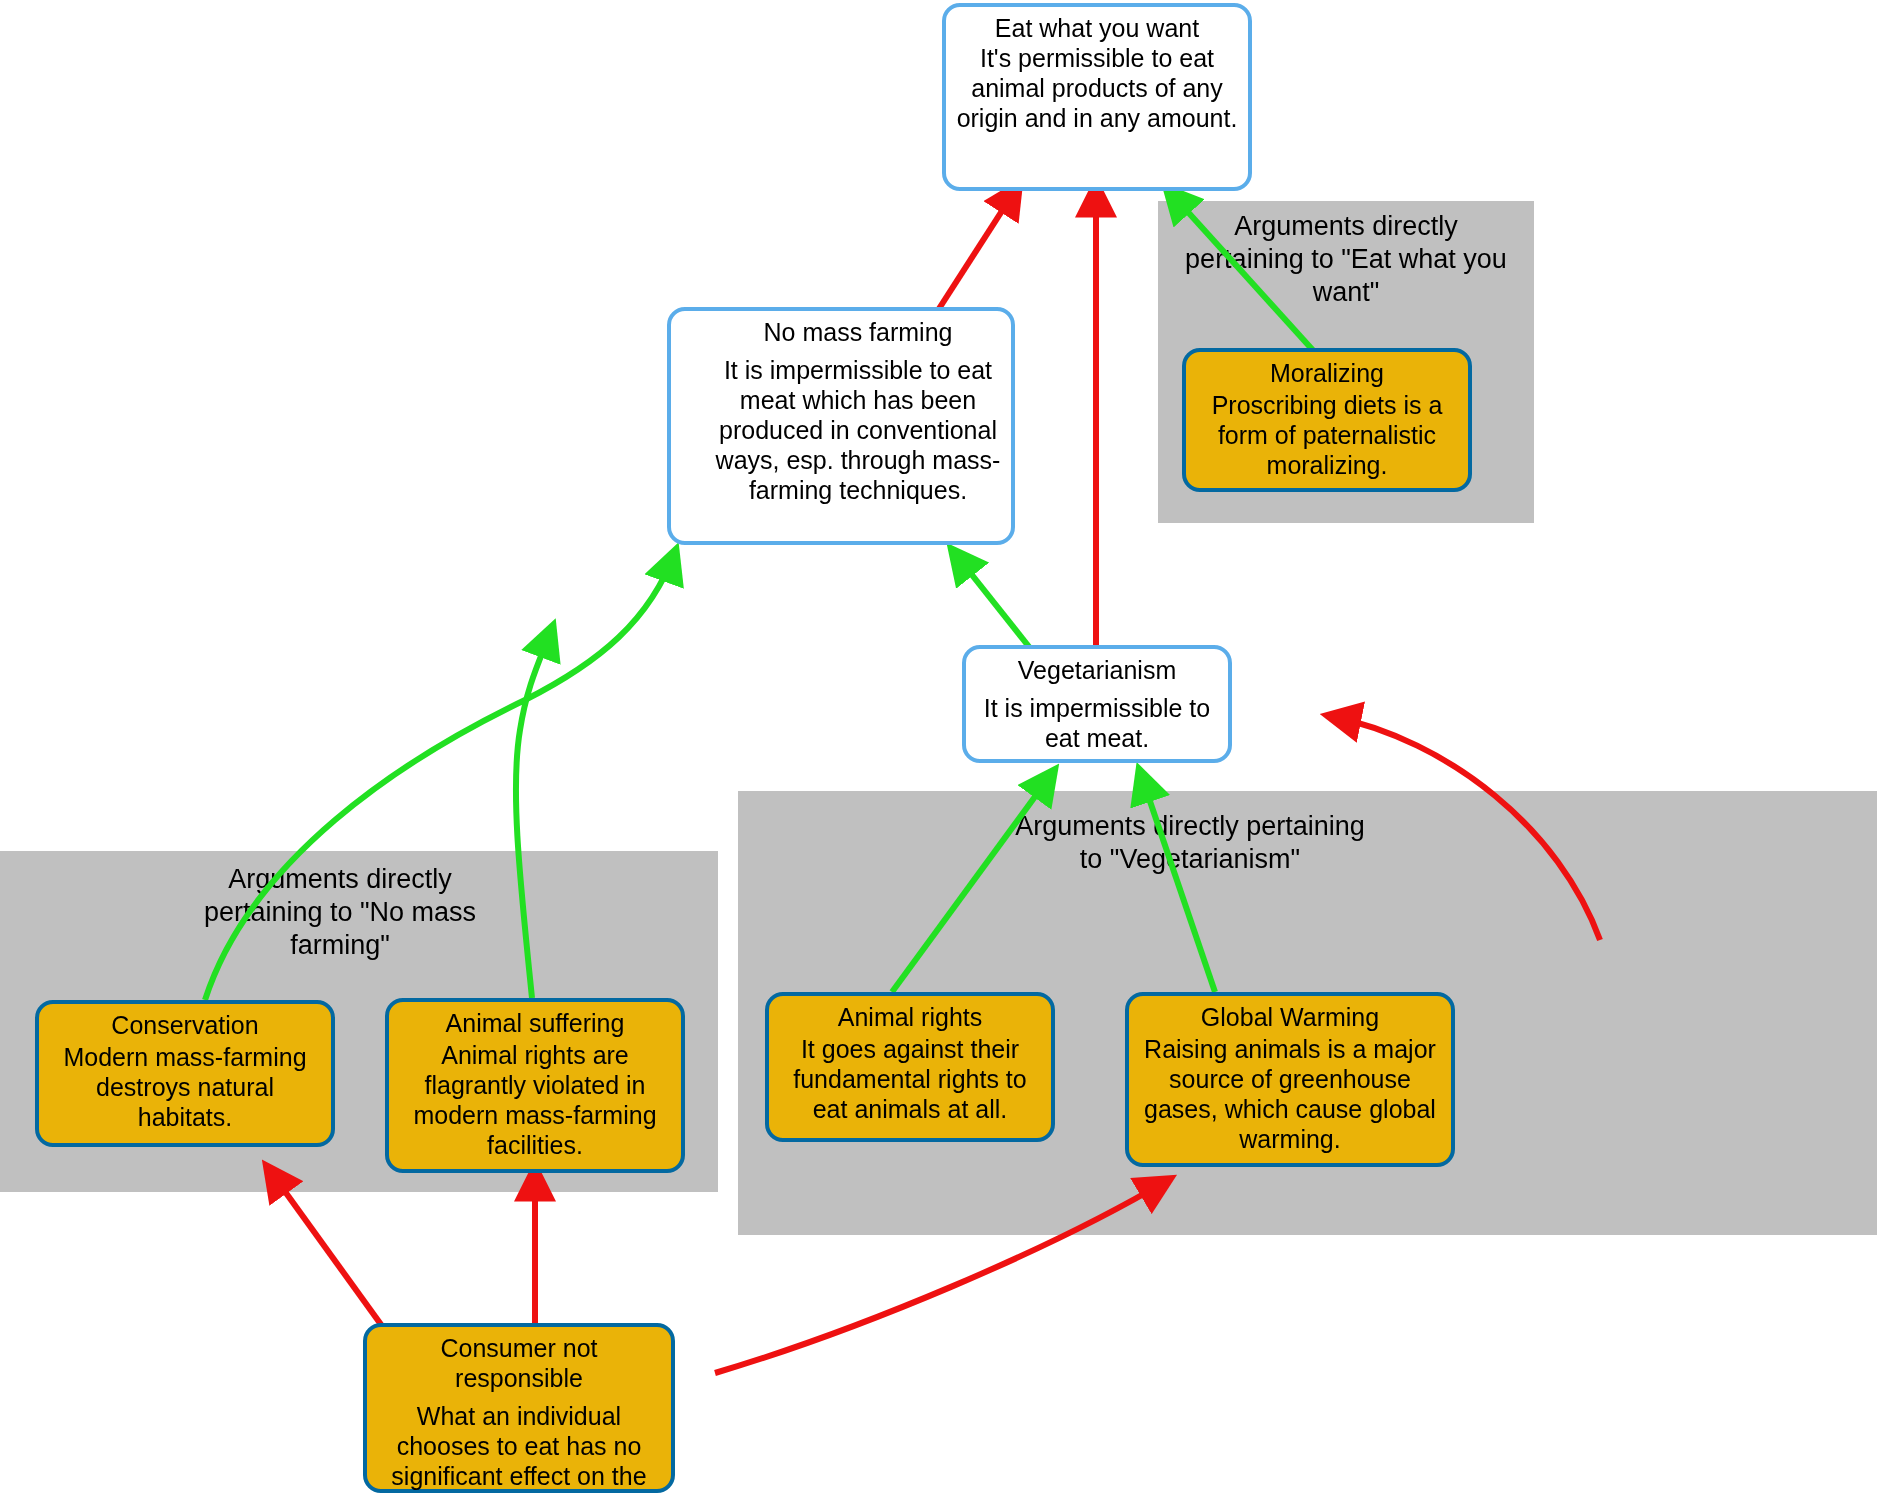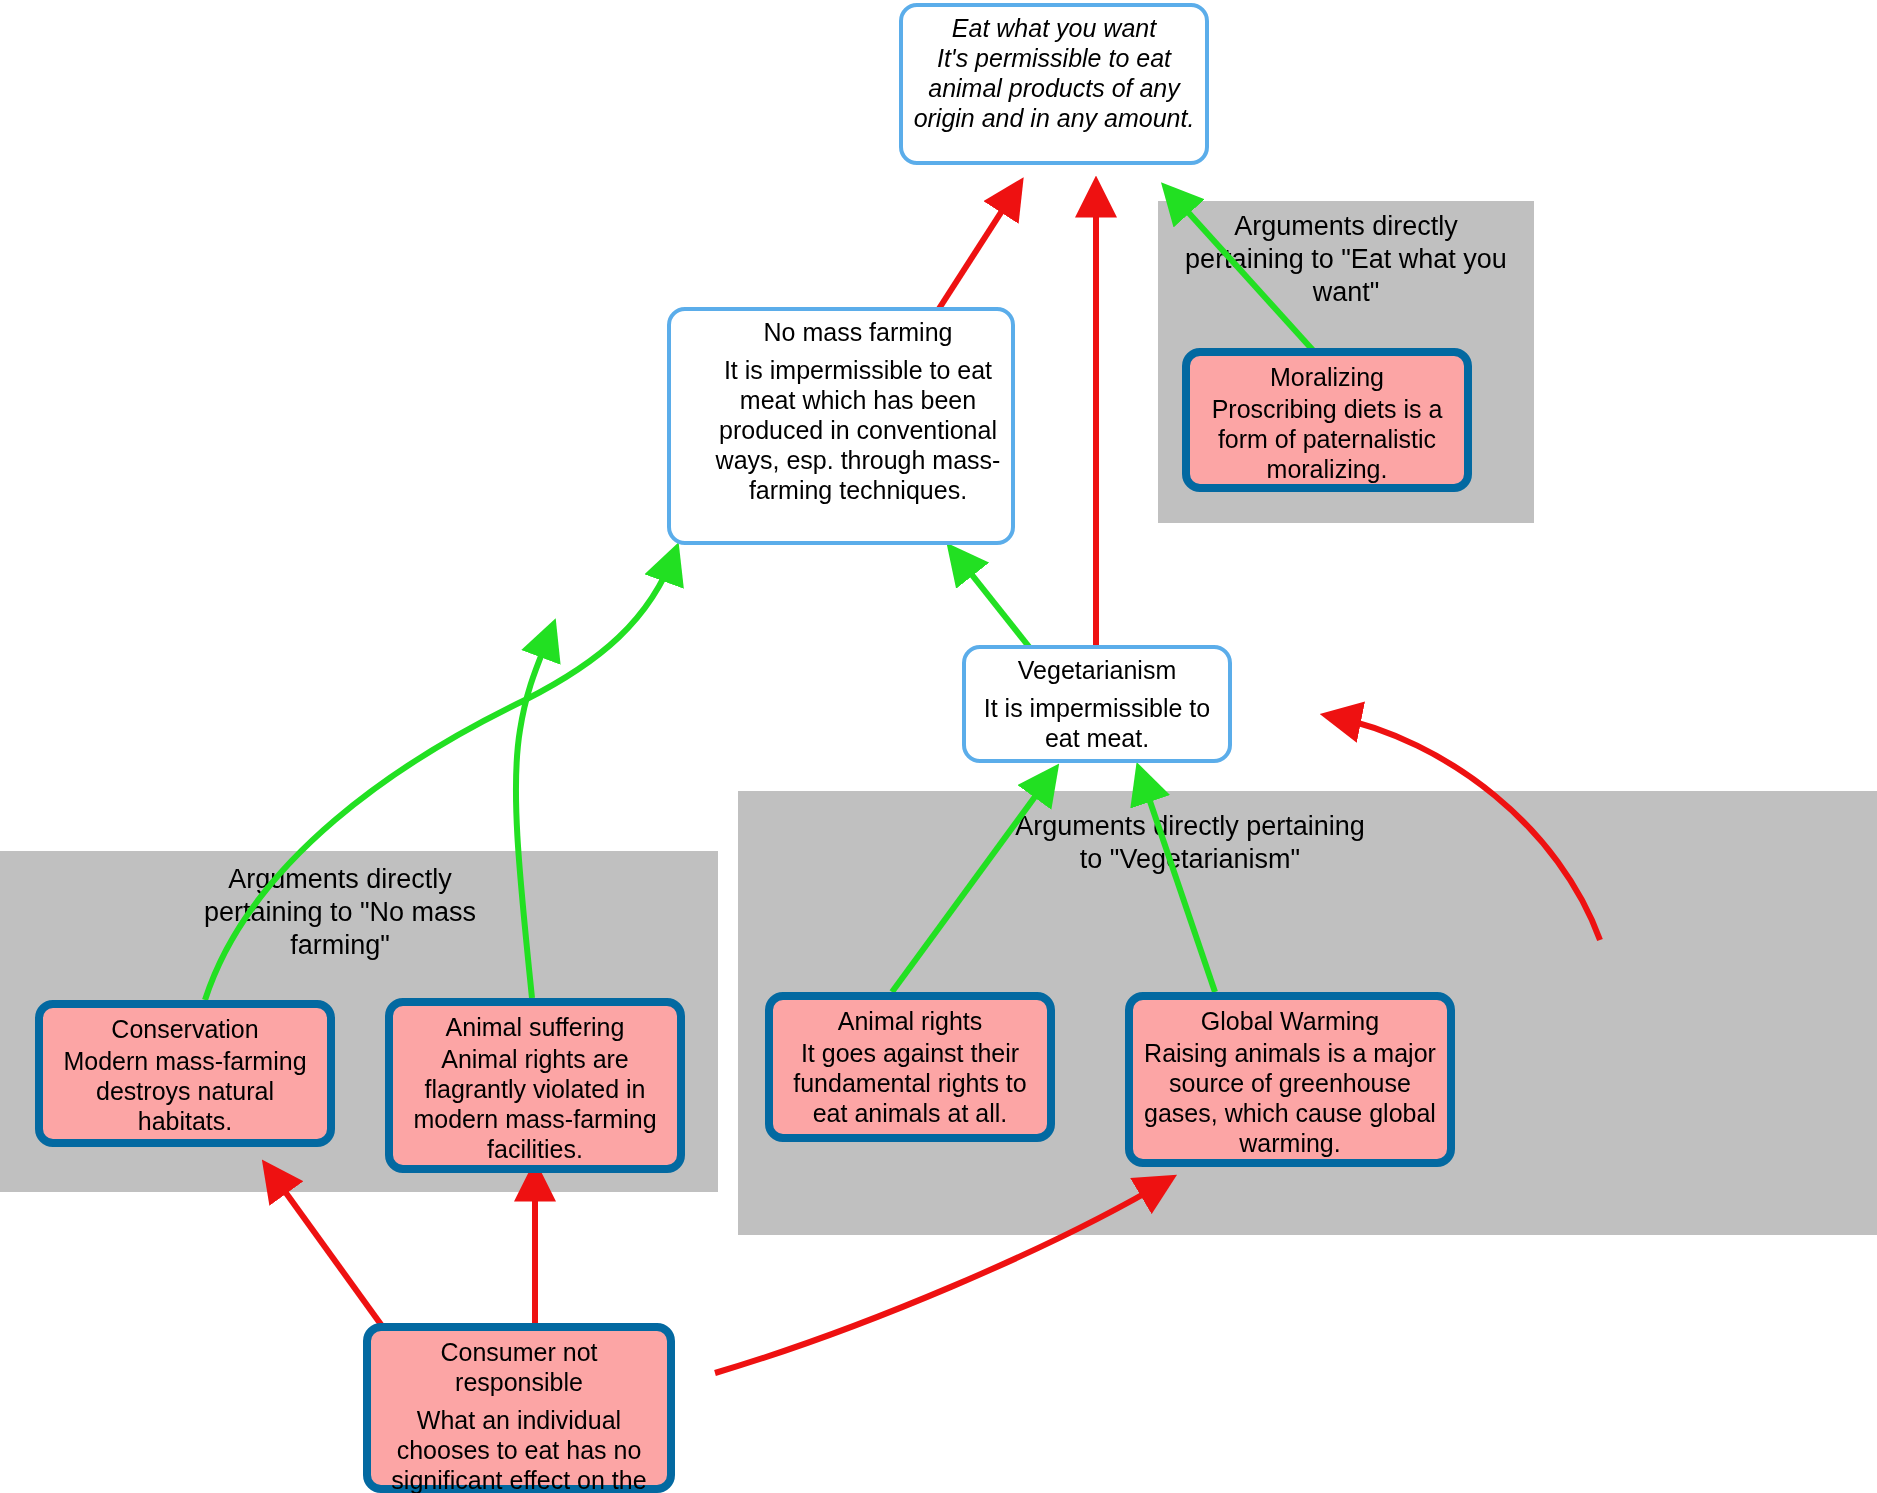--- a/index.html
+++ b/index.html
@@ -45,22 +45,22 @@
     white-space:pre-line;
   }
   
   .thesis {
     background:#ffffff;
     border:4px solid #5badea;
     border-radius:18px;
   }
   
   .argument {
-    background:#fca5a5;
-    border:8px solid #0369a1;
+    background:#eab308;
+    border:4px solid #0369a1;
     border-radius:18px;
   }
   .argument .node-title { margin-bottom:2px; }
 </style>
 </head>
 <body>
 
 <div id="canvas">
 
   <div class="group-box" style="left:1158px; top:201px; width:376px; height:322px;"></div>
@@ -100,21 +100,21 @@
 
     <path d="M1600,940 C1560,830 1450,740 1330,716" fill="none" stroke="#ee1111" stroke-width="6" marker-end="url(#arrow-red)"></path>
 
     <path d="M390,1337 L268,1168" fill="none" stroke="#ee1111" stroke-width="6" marker-end="url(#arrow-red)"></path>
 
     <path d="M535,1330 L535,1170" fill="none" stroke="#ee1111" stroke-width="6" marker-end="url(#arrow-red)"></path>
 
     <path d="M715,1373 C860,1330 1050,1250 1168,1180" fill="none" stroke="#ee1111" stroke-width="6" marker-end="url(#arrow-red)"></path>
   </svg>
 
-  <div class="node thesis" style="left:899px; top:3px; width:310px; height:162px;font-style:italic;">
+  <div class="node thesis" style="left:942px; top:3px; width:310px; height:188px;">
     <div class="node-title">Eat what you want</div>
     <div class="node-body">It's permissible to eat animal products of any origin and in any amount.</div>
   </div>
 
   <div class="node thesis" style="left:667px; top:307px; width:348px; height:238px;padding-left:44px;">
     <div class="node-title">No mass farming</div>
     <div class="node-body" style="margin-top:8px;">It is impermissible to eat meat which has been produced in conventional ways, esp. through mass-farming techniques.</div>
   </div>
 
   <div class="node thesis" style="left:962px; top:645px; width:270px; height:118px;">

